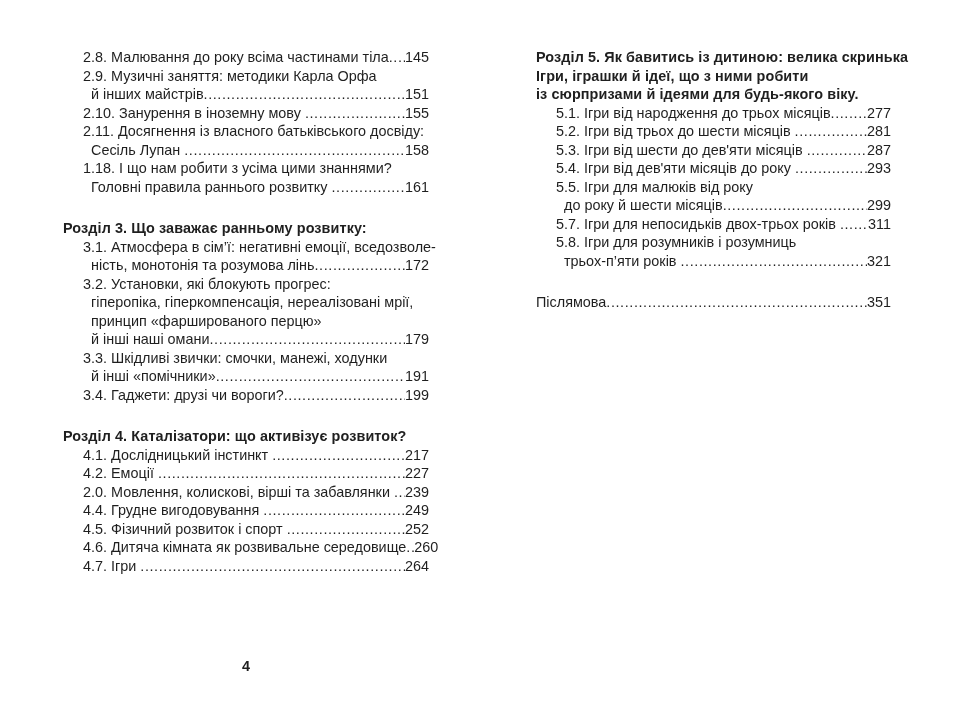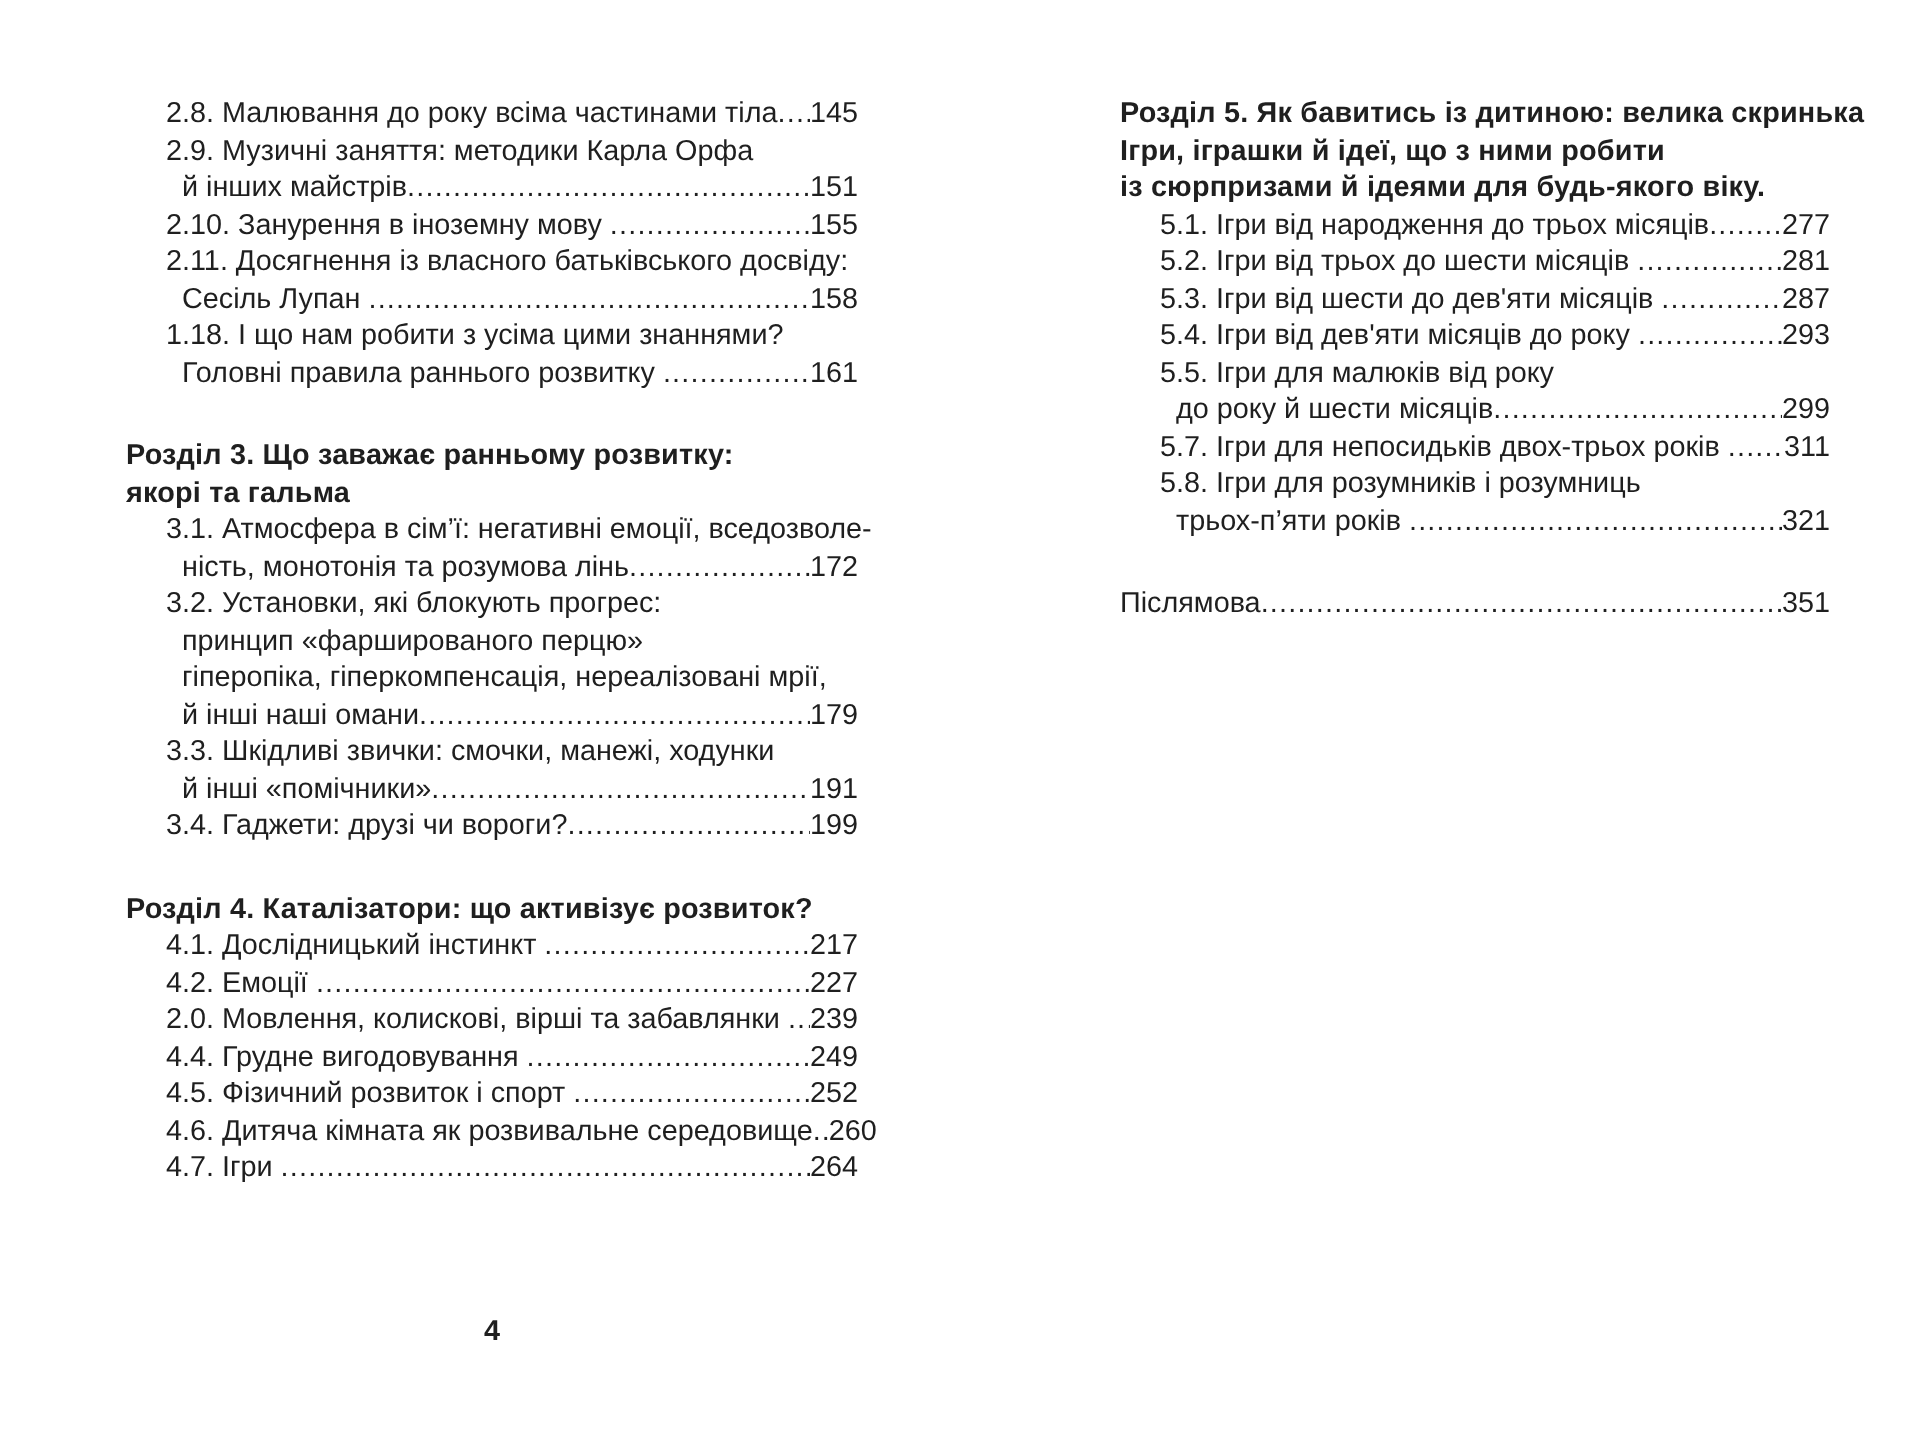--- a/index.html
+++ b/index.html
@@ -20,21 +20,21 @@
     height: 721px;
     background: #ffffff;
   }
   .col {
     position: absolute;
     top: 48px;
     font-size: 14.4px;
     line-height: 18.5px;
   }
   .col-left  { left: 63px;  width: 366px; }
-  .col-right { left: 560px; width: 355px; }
+  .col-right { left: 536px; width: 355px; }
 
   .section.gap { margin-top: 23px; }
 
   .heading-line {
     font-weight: bold;
     white-space: pre;
     letter-spacing: 0.1px;
   }
 
   .line {
@@ -120,40 +120,39 @@
           </div>
           <div class="line cont">
             <span class="txt">Головні правила раннього розвитку </span>
             <span class="dots"></span>
             <span class="pg">161</span>
           </div>
         </div>
       </div>
       <div class="section gap">
         <div class="heading-line">Розділ 3. Що заважає ранньому розвитку:</div>
-        <div class="heading-line">якорі та гальма</div>
         <div class="item">
           <div class="line">
             <span class="txt">3.1. Атмосфера в сім’ї: негативні емоції, вседозволе-</span>
           </div>
           <div class="line cont">
             <span class="txt">ність, монотонія та розумова лінь</span>
             <span class="dots"></span>
             <span class="pg">172</span>
           </div>
         </div>
         <div class="item">
           <div class="line">
             <span class="txt">3.2. Установки, які блокують прогрес:</span>
           </div>
           <div class="line cont">
+            <span class="txt">гіперопіка, гіперкомпенсація, нереалізовані мрії,</span>
+          </div>
+          <div class="line cont">
             <span class="txt">принцип «фаршированого перцю»</span>
-          </div>
-          <div class="line cont">
-            <span class="txt">гіперопіка, гіперкомпенсація, нереалізовані мрії,</span>
           </div>
           <div class="line cont">
             <span class="txt">й інші наші омани</span>
             <span class="dots"></span>
             <span class="pg">179</span>
           </div>
         </div>
         <div class="item">
           <div class="line">
             <span class="txt">3.3. Шкідливі звички: смочки, манежі, ходунки</span>

